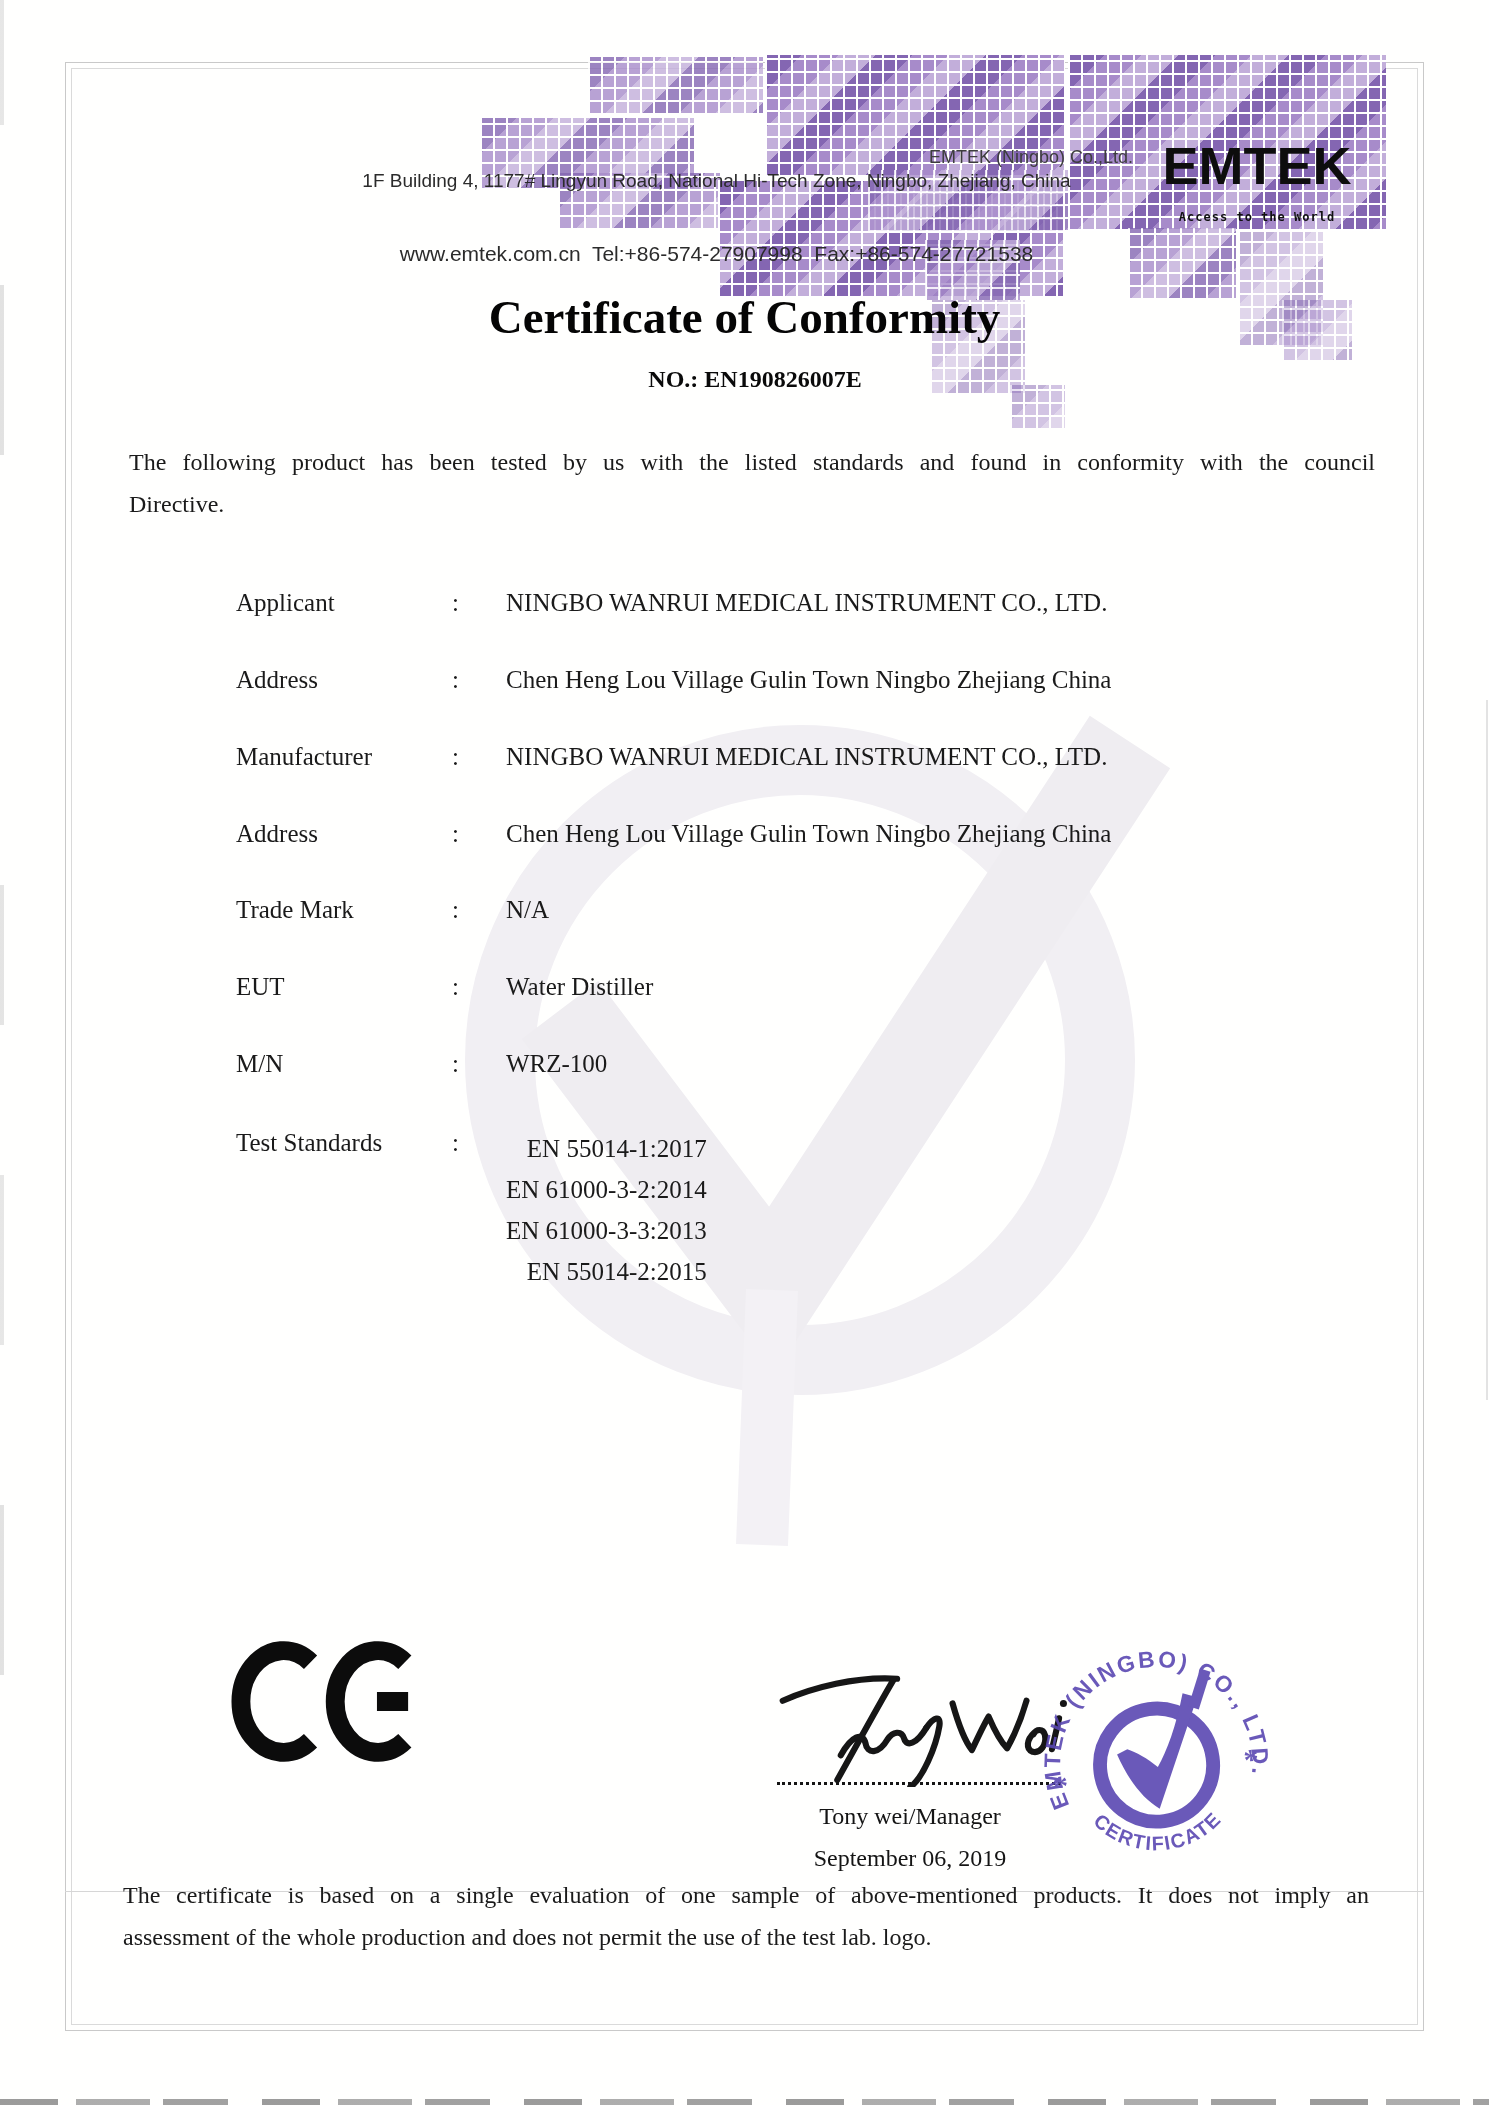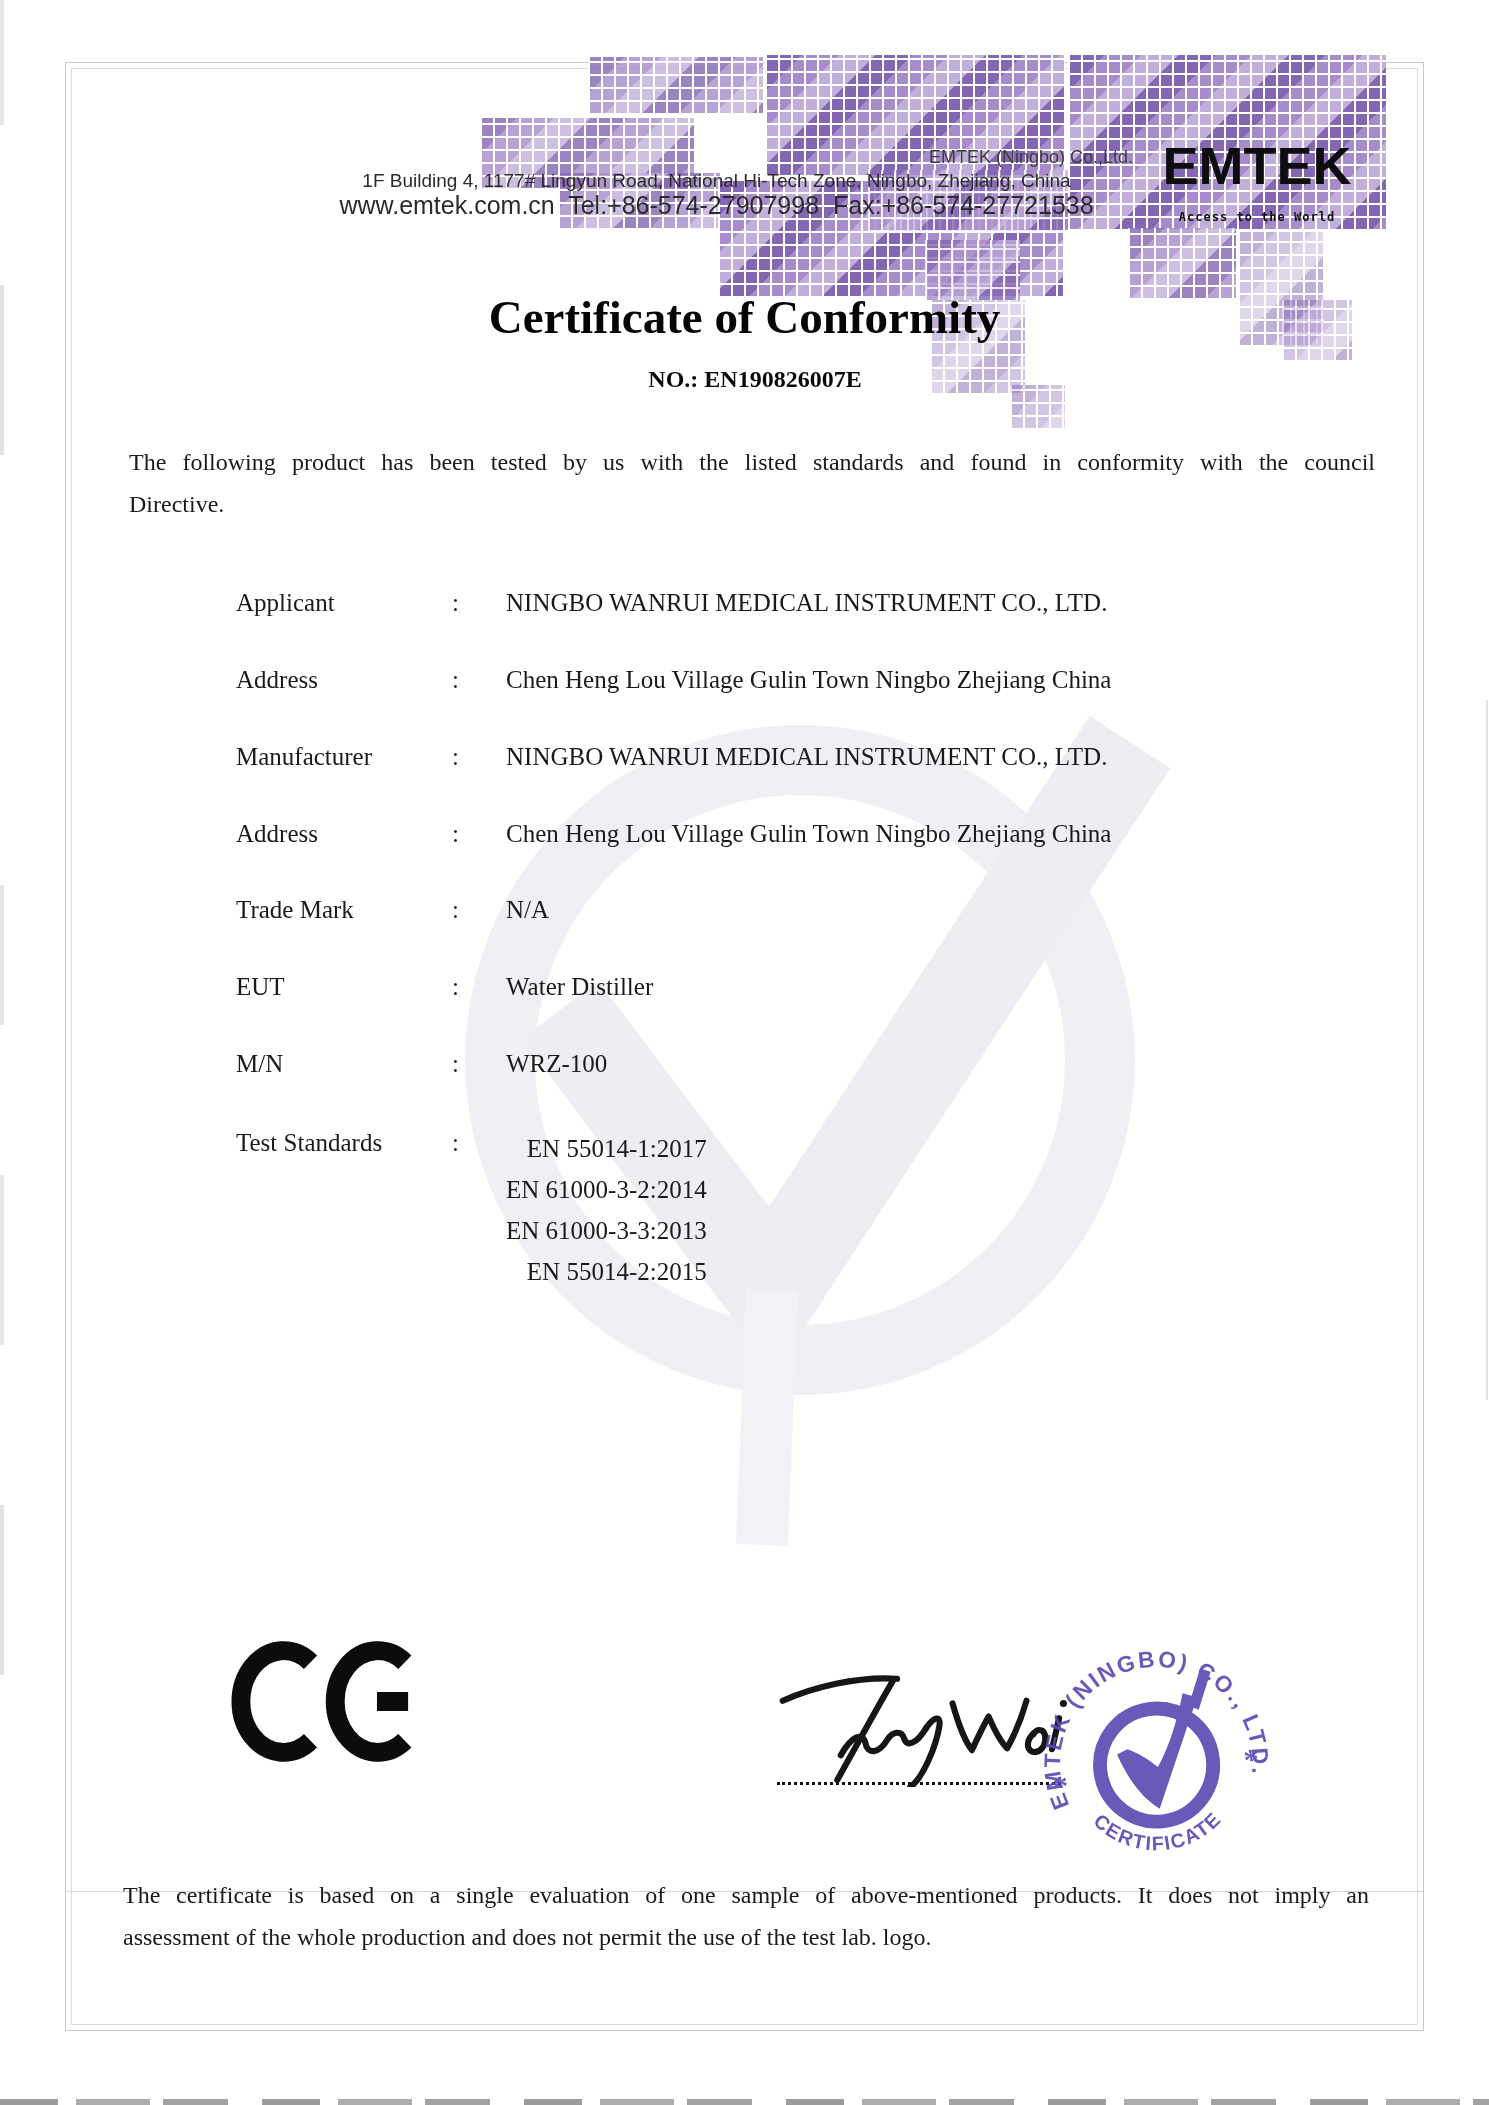--- a/index.html
+++ b/index.html
@@ -22,21 +22,21 @@
       repeating-linear-gradient(90deg,#ffffff 0 2px,transparent 2px 13px),
       repeating-linear-gradient(135deg,#8466b2 0 26px,#a78bca 26px 52px,#c2aeda 52px 78px);}
   .mosaic.light{opacity:.5;}
   .mosaic.mid{opacity:.8;}
 
   
   .hdr-block{position:absolute;left:300px;top:146px;width:833px;z-index:3;
              font-family:Liberation Sans, sans-serif;}
   .hdr-line1{text-align:right;font-size:18px;color:#3d3d3d;line-height:22px;}
   .hdr-line2{text-align:center;font-size:19px;color:#2b2b2b;line-height:25px;}
-  .hdr-line3{text-align:center;font-size:25px;color:#2b2b2b;line-height:25px;white-space:pre;}
+  .hdr-line3{text-align:center;font-size:21px;color:#2b2b2b;line-height:25px;white-space:pre;margin-top:48px;}
 
   .logo{position:absolute;left:1142px;top:140px;width:230px;z-index:3;text-align:center;}
   .logo-word{font-family:"Liberation Sans", sans-serif;font-size:54px;font-weight:900;
              letter-spacing:0px;color:#0d0d0d;line-height:52px;transform:scaleY(.96);}
   .logo-tag{font-family:"DejaVu Sans Mono", monospace;font-size:12px;font-weight:bold;
             letter-spacing:1px;color:#111;margin-top:18px;}
 
   
   .title{position:absolute;left:0;top:290px;width:1489px;text-align:center;z-index:3;
          font-size:47px;font-weight:bold;color:#050505;}
@@ -185,20 +185,24 @@
       <path d="M 140,28 C 120,62 94,110 76,142"></path>
       <path d="M 80,114 C 92,92 105,87 108,100 C 110,113 123,113 133,96 C 139,87 149,85 152,95 C 155,105 166,101 177,83"></path>
       <path d="M 177,83 C 186,70 194,68 192,81 C 188,105 173,140 159,150"></path>
       <path d="M 207,55 C 214,80 221,98 229,108 C 236,93 242,80 248,70 C 254,84 261,98 269,106 C 279,88 287,66 291,52"></path>
       <path d="M 300,88 C 291,96 290,107 298,110 C 307,112 314,102 312,91 C 310,83 302,84 299,90"></path>
       <path d="M 328,72 C 325,86 322,98 320,107"></path>
     </g>
     <circle cx="333" cy="55" r="4" fill="#161616"></circle>
   </svg>
   <div class="sig-dots"></div>
+  <div class="sig-caption">
+    <div>Tony wei/Manager</div>
+    <div>September 06, 2019</div>
+  </div>
 
   <svg class="stamp" width="238" height="252" viewBox="0 0 240 250">
     <defs>
       <path id="arcTop" d="M 27.7,150 A 97,97 0 1 1 212.3,150"></path>
       <path id="arcBot" d="M 48,170.5 A 88,88 0 0 0 192,170.5"></path>
     </defs>
     <g fill="#5a48b2">
       <text font-family="Liberation Sans, sans-serif" font-size="23" font-weight="bold" letter-spacing="1.5">
         <textPath href="#arcTop" startOffset="0" textLength="360">EMTEK (NINGBO) CO., LTD.</textPath>
       </text>

